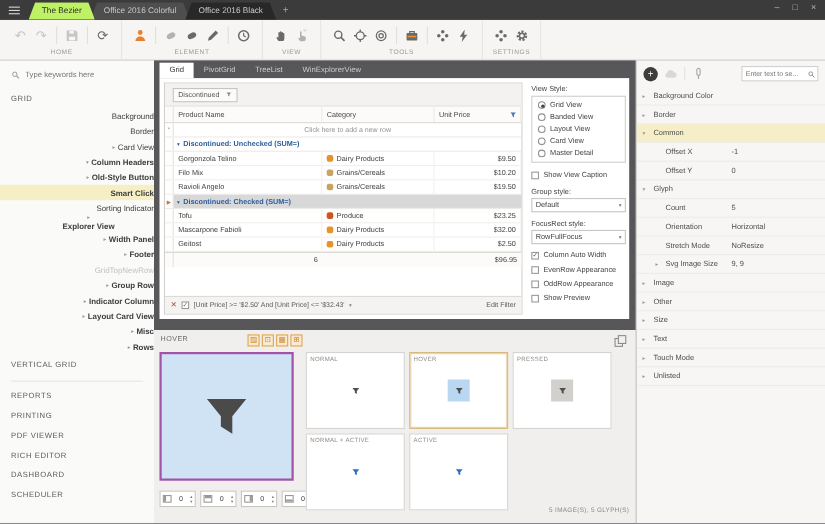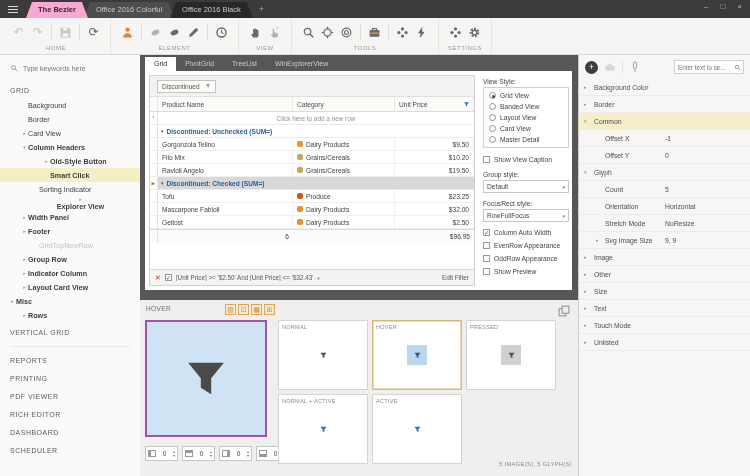--- a/index.html
+++ b/index.html
@@ -5,21 +5,21 @@
   *{margin:0;padding:0;box-sizing:border-box;font-family:"Liberation Sans",sans-serif;}
   html,body{width:750px;height:476px;overflow:hidden;background:#57575a;}
   .app{position:relative;width:750px;height:476px;background:#57575a;}
 
   
   .titlebar{height:18px;background:#3b3b3b;display:flex;align-items:flex-end;position:relative;}
   .hamburger{width:26px;height:18px;display:flex;flex-direction:column;justify-content:center;align-items:center;gap:2px;cursor:pointer;}
   .hamburger i{display:block;width:10px;height:1px;background:#d8d8d8;}
   .wtabs{display:flex;align-items:flex-end;height:18px;}
   .wtab{height:16px;line-height:16px;padding:0 12px;font-size:7.5px;color:#c9c9c9;background:#4e4e4e;clip-path:polygon(6px 0,calc(100% - 6px) 0,100% 100%,0 100%);margin-right:-4px;}
-  .wtab.active{background:#f9a8d4;color:#2b2b2b;z-index:2;font-weight:bold;}
+  .wtab.active{background:#bef264;color:#2b2b2b;z-index:2;}
   .wtab.dark{background:#282828;}
   .plus-tab{color:#a8a8a8;font-size:9px;margin-left:10px;height:16px;line-height:15px;}
   .wincontrols{position:absolute;right:8px;top:2px;display:flex;gap:12px;}
   .wc{color:#bdbdbd;font-size:8px;line-height:10px;cursor:pointer;}
 
   
   .ribbon{height:37px;background:#f6f5f3;border-bottom:1px solid #d9d9d9;display:flex;padding-left:2px;}
   .rgroup{display:flex;flex-direction:column;align-items:center;padding:2px 7px 0;border-right:1px solid #e7e5e2;}
   .rrow{display:flex;align-items:center;height:24px;}
   .rsep{width:1px;height:16px;background:#e2dfdb;margin:0 4px;}
@@ -32,21 +32,21 @@
 
   
   .main{display:flex;height:421px;}
 
   
   .sidebar{width:140px;background:#fafaf9;overflow:hidden;flex:none;}
   .sb-search{display:flex;align-items:center;gap:5px;padding:9px 10px 8px;}
   .sb-search svg{width:8px;height:8px;color:#9a9a9a;}
   .sb-search input{border:none;background:transparent;font-size:7px;color:#777;width:100px;outline:none;}
   .tsection{height:15px;display:flex;align-items:center;padding-left:10px;font-size:7px;color:#5a5a5a;letter-spacing:.5px;margin-top:3px;cursor:pointer;}
-  .titem{height:14px;display:flex;align-items:center;cursor:pointer;}
+  .titem{height:14px;display:flex;align-items:center;cursor:pointer;justify-content:flex-end;}
   .titem .arr{width:7px;font-size:5px;color:#999;text-align:center;flex:none;}
   .titem .tlabel{font-size:7.2px;color:#3d3d3d;white-space:nowrap;}
   .titem.bold .tlabel{font-weight:bold;}
   .titem.selected{background:#f6efc5;}
   .titem.disabled .tlabel{color:#c3c3c3;}
   .tdivider{height:1px;background:#e6e6e5;margin:6px 10px;}
 
   
   .center{flex:1;min-width:0;display:flex;flex-direction:column;background:#57575a;}
   .ctabs{height:16px;display:flex;align-items:flex-end;padding-left:5px;}

